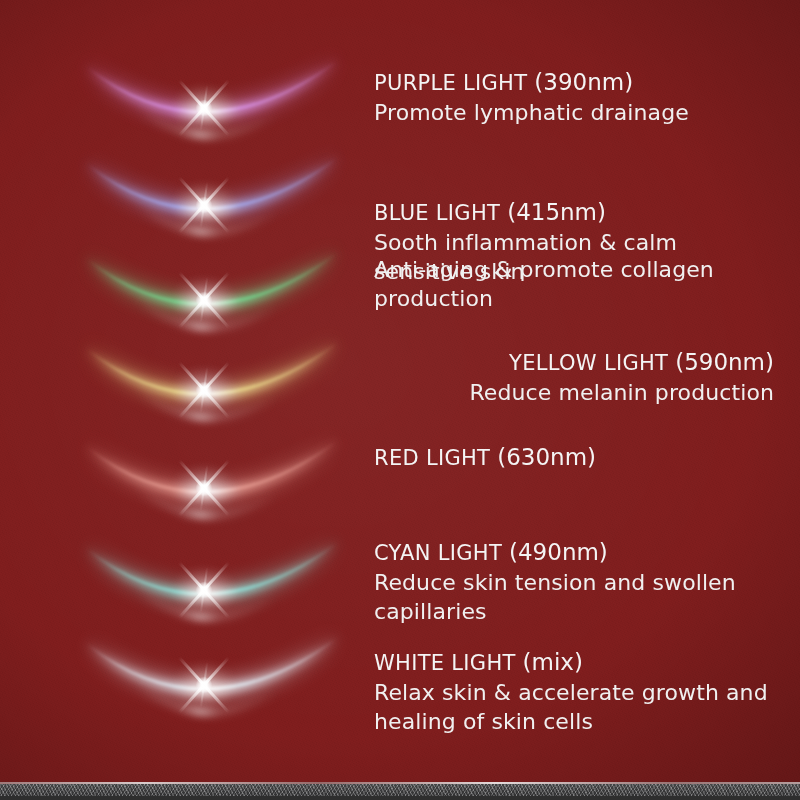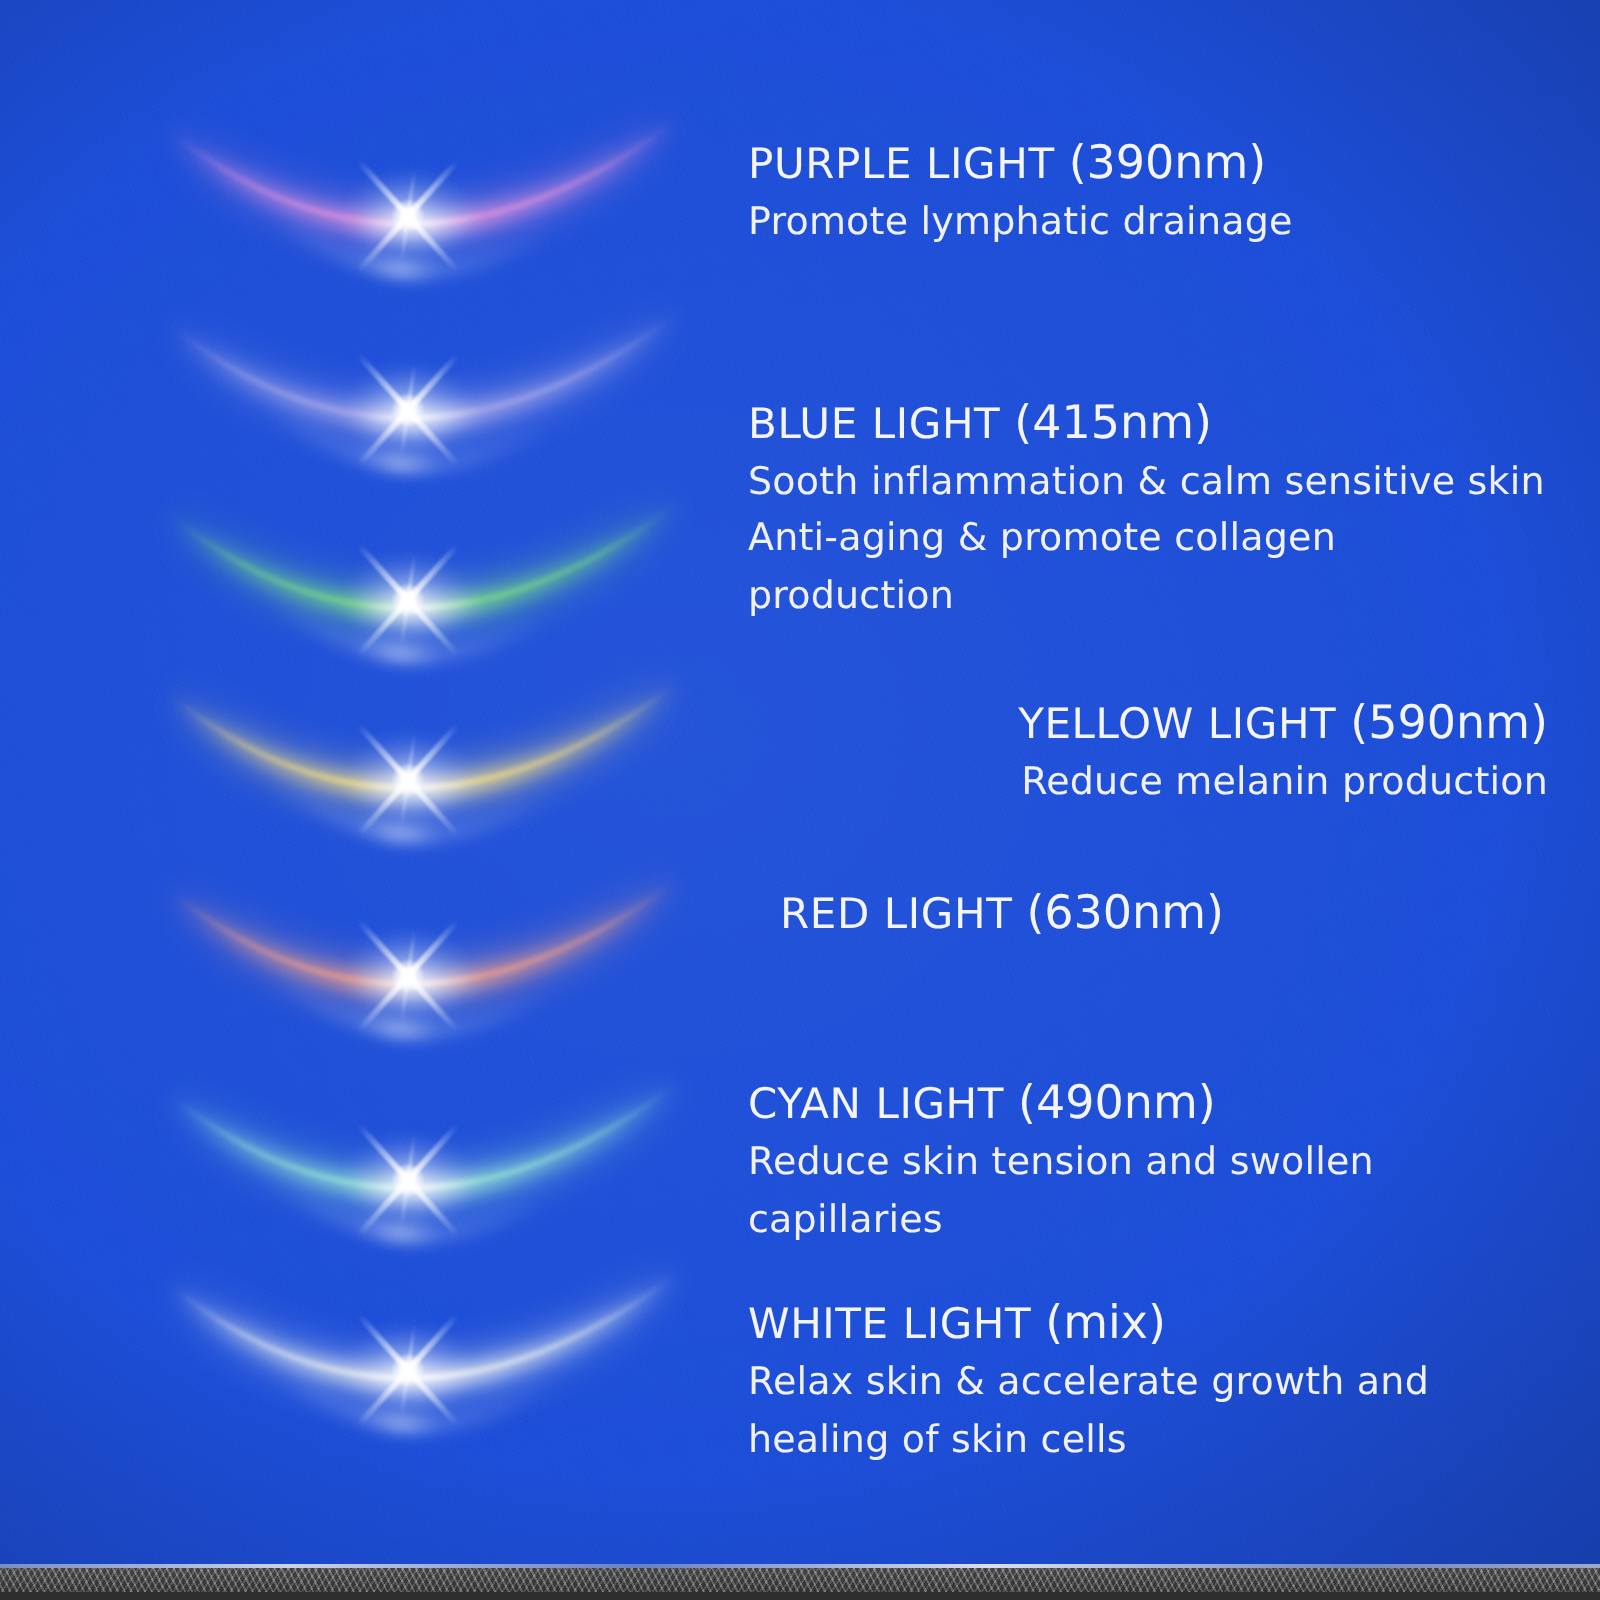--- a/index.html
+++ b/index.html
@@ -5,21 +5,21 @@
   html, body {
     margin: 0;
     padding: 0;
     background: #2e2e2e;
   }
   .stage {
     position: relative;
     width: 800px;
     height: 796px;
     overflow: hidden;
-    background: #1d4ed8;
+    background: #7f1d1d;
     font-family: "DejaVu Sans", "Liberation Sans", sans-serif;
     -webkit-font-smoothing: antialiased;
   }
   
   .noise {
     position: absolute;
     inset: 0;
     pointer-events: none;
     opacity: .30;
     background-image:
@@ -115,21 +115,21 @@
     line-height: 29px;
     letter-spacing: .3px;
     color: #f4f4f4;
     white-space: nowrap;
   }
   .title .nm {
     font-size: 23px;
     letter-spacing: 0;
   }
   .desc {
-    font-size: 19px;
+    font-size: 22px;
     line-height: 29px;
     letter-spacing: .1px;
     color: #f0f0f0;
   }
 
   
   .ledge-line {
     position: absolute;
     left: 0; right: 0;
     top: 782px;
@@ -396,21 +396,21 @@
             </svg>
           </div>
           <div class="sparkle">
             <div class="sp-glow"></div>
             <div class="ray ray-a"></div>
             <div class="ray ray-b"></div>
             <div class="ray ray-c"></div>
             <div class="sp-core"></div>
           </div>
         </div>
-        <div class="text" style="top: -45px; margin-left: 16px;">
+        <div class="text" style="top: -45px;">
           <div class="title"><span>RED LIGHT</span> <span class="nm">(630nm)</span></div>
         </div>
       </div>
       <div class="row" style="top: 590px;">
         <div class="streak">
           <div class="arc">
             <svg viewBox="0 0 268 124" preserveAspectRatio="none">
               <defs>
                 <linearGradient id="g5" x1="0" y1="0" x2="1" y2="0">
                   <stop offset="0%" stop-color="#8fdcd4" stop-opacity="0"></stop>

